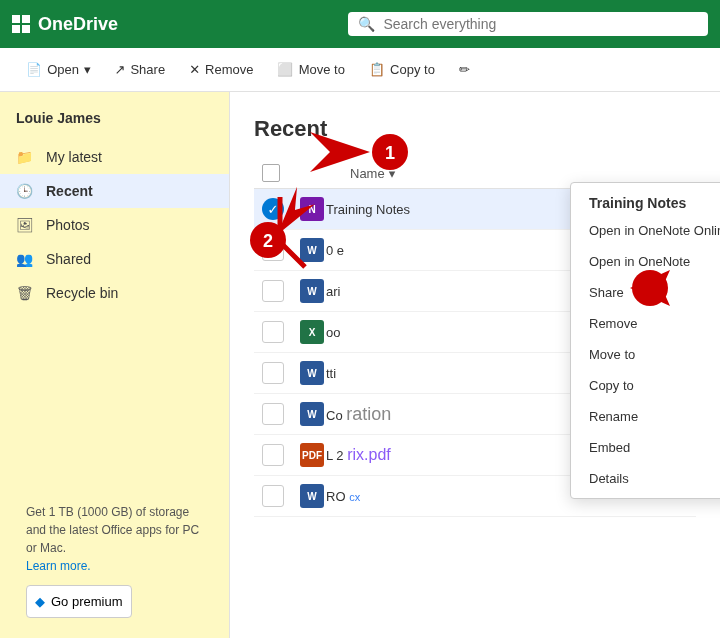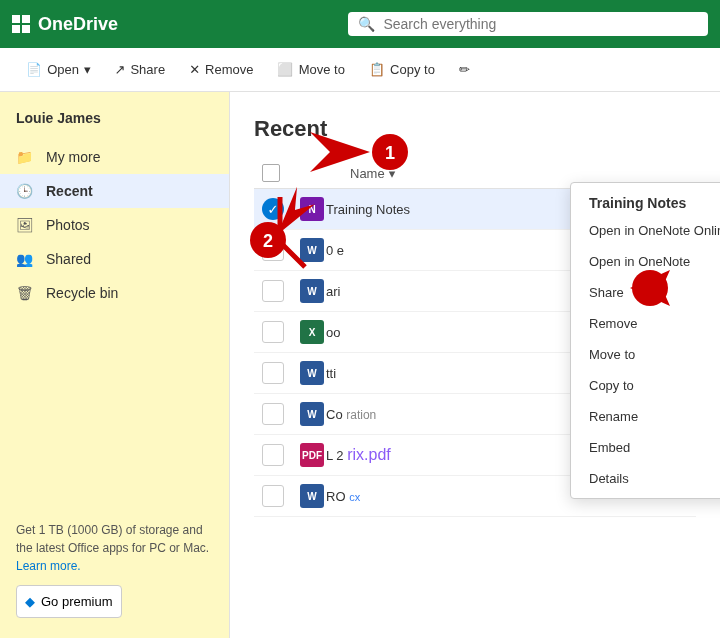--- a/index.html
+++ b/index.html
@@ -90,21 +90,21 @@
       gap: 12px;
       padding: 8px 16px;
       cursor: pointer;
       color: #333;
       font-size: 14px;
     }
     .sidebar-item.active { background: #e8f0fe; font-weight: 600; }
     .sidebar-icon { width: 18px; height: 18px; color: #555; display: flex; align-items: center; justify-content: center; }
     .sidebar-bottom {
       margin-top: auto;
-      padding: 12px 16px;
+      padding: 12px 26px;
       font-size: 12px;
       color: #555;
       line-height: 1.5;
     }
     .learn-more { color: #0078d4; cursor: pointer; text-decoration: none; }
     .go-premium {
       display: flex;
       align-items: center;
       justify-content: center;
       gap: 6px;
@@ -200,21 +200,21 @@
       position: absolute;
       top: 0; left: 0;
       width: 100%; height: 100%;
       pointer-events: none;
       z-index: 150;
     }
 
     .word-icon { background: #2b5797; color: #fff; font-size: 10px; font-weight: 700; width: 24px; height: 24px; border-radius: 3px; display: flex; align-items: center; justify-content: center; }
     .onenote-icon { background: #7719aa; color: #fff; font-size: 10px; font-weight: 700; width: 24px; height: 24px; border-radius: 3px; display: flex; align-items: center; justify-content: center; }
     .excel-icon { background: #217346; color: #fff; font-size: 10px; font-weight: 700; width: 24px; height: 24px; border-radius: 3px; display: flex; align-items: center; justify-content: center; }
-    .pdf-icon { background: #be185d; color: #fff; font-size: 10px; font-weight: 700; width: 24px; height: 24px; border-radius: 3px; display: flex; align-items: center; justify-content: center; }
+    .pdf-icon { background: #c2410c; color: #fff; font-size: 10px; font-weight: 700; width: 24px; height: 24px; border-radius: 3px; display: flex; align-items: center; justify-content: center; }
   </style>
 </head>
 <body>
 
 <div class="header">
   <div class="header-logo">
     <div class="grid-icon">
       <span></span>
         <span></span>
         <span></span>
@@ -255,21 +255,21 @@
   </button>
 </div>
 
 <div class="layout">
 
   <div class="sidebar">
     <div class="sidebar-user">Louie James</div>
 
     <div class="sidebar-item">
       <span class="sidebar-icon">📁</span>
-      <span>My more</span>
+      <span>My latest</span>
     </div>
     <div class="sidebar-item active">
       <span class="sidebar-icon">🕒</span>
       <span>Recent</span>
     </div>
     <div class="sidebar-item">
       <span class="sidebar-icon">🖼</span>
       <span>Photos</span>
     </div>
     <div class="sidebar-item">
@@ -369,21 +369,21 @@
     </div>
         <div class="file-row">
       <div style="width:36px;display:flex;align-items:center;">
         <div class="empty-check"></div>
       </div>
       <div class="file-icon">
             <div class="word-icon">W</div>
           </div>
       <div class="file-name">
         <span class="file-name-truncated">Co</span>
-        <span style="color:#888;font-size:12px;margin-left:auto;padding-right:8px;">ration</span>
+        <span style="color:#888;font-size:18px;margin-left:auto;padding-right:8px;">ration</span>
       </div>
     </div>
         <div class="file-row">
       <div style="width:36px;display:flex;align-items:center;">
         <div class="empty-check"></div>
       </div>
       <div class="file-icon">
             <div class="pdf-icon">PDF</div>
           </div>
       <div class="file-name">

